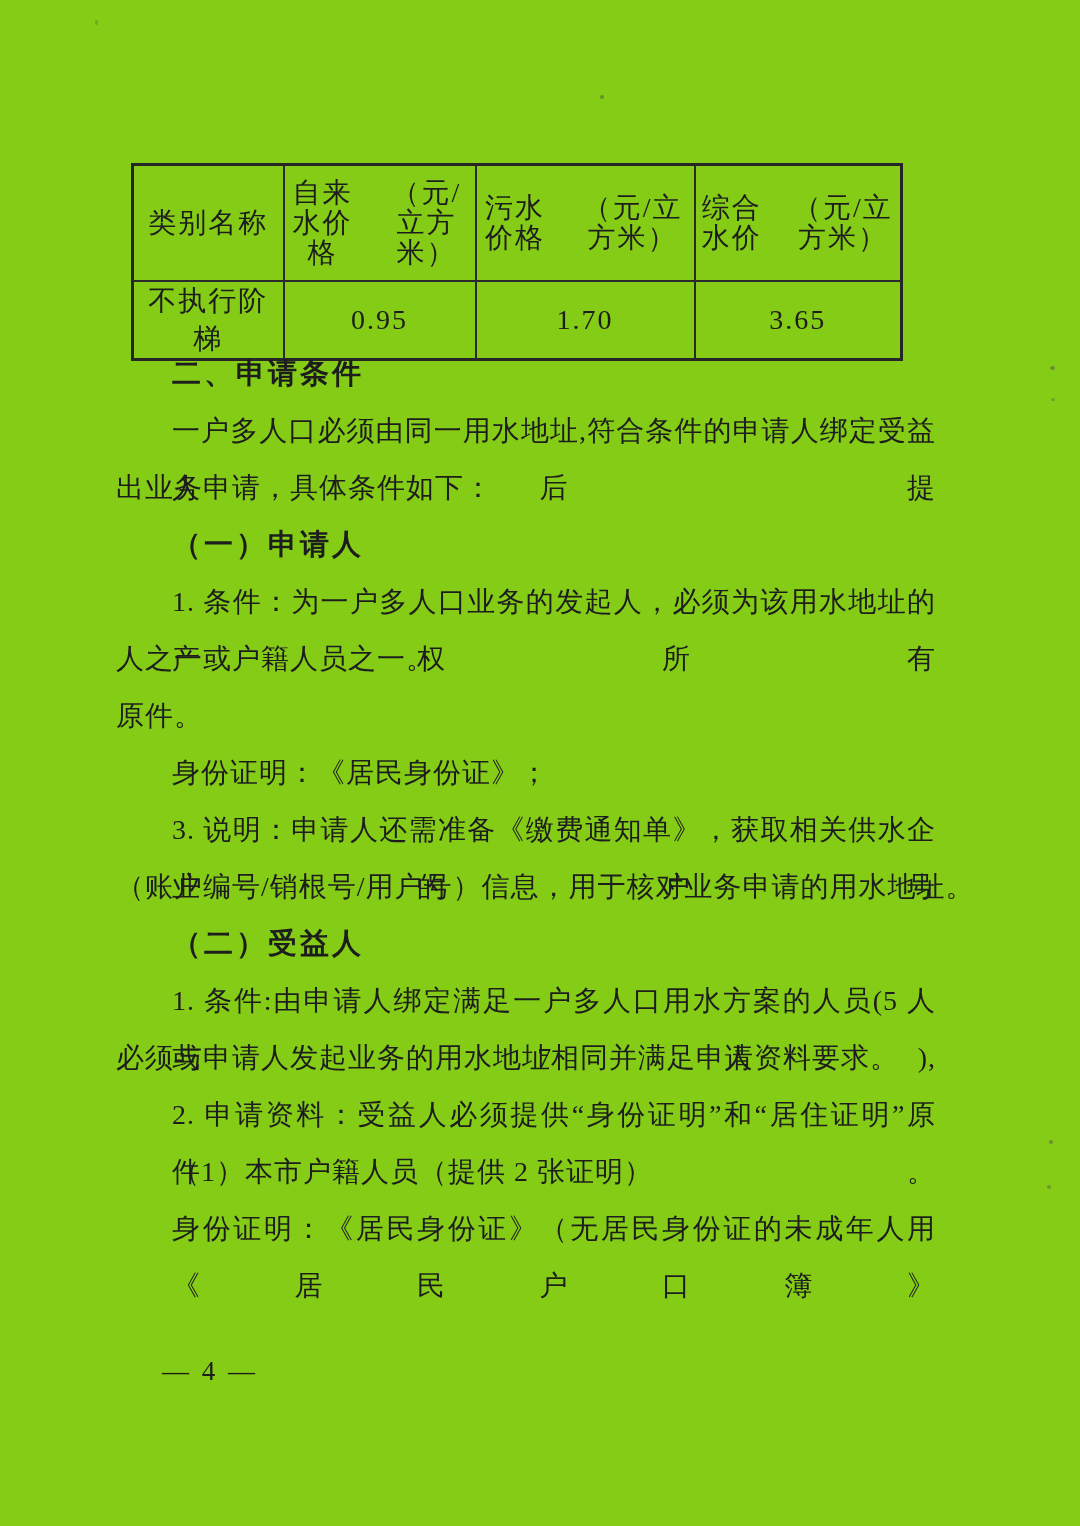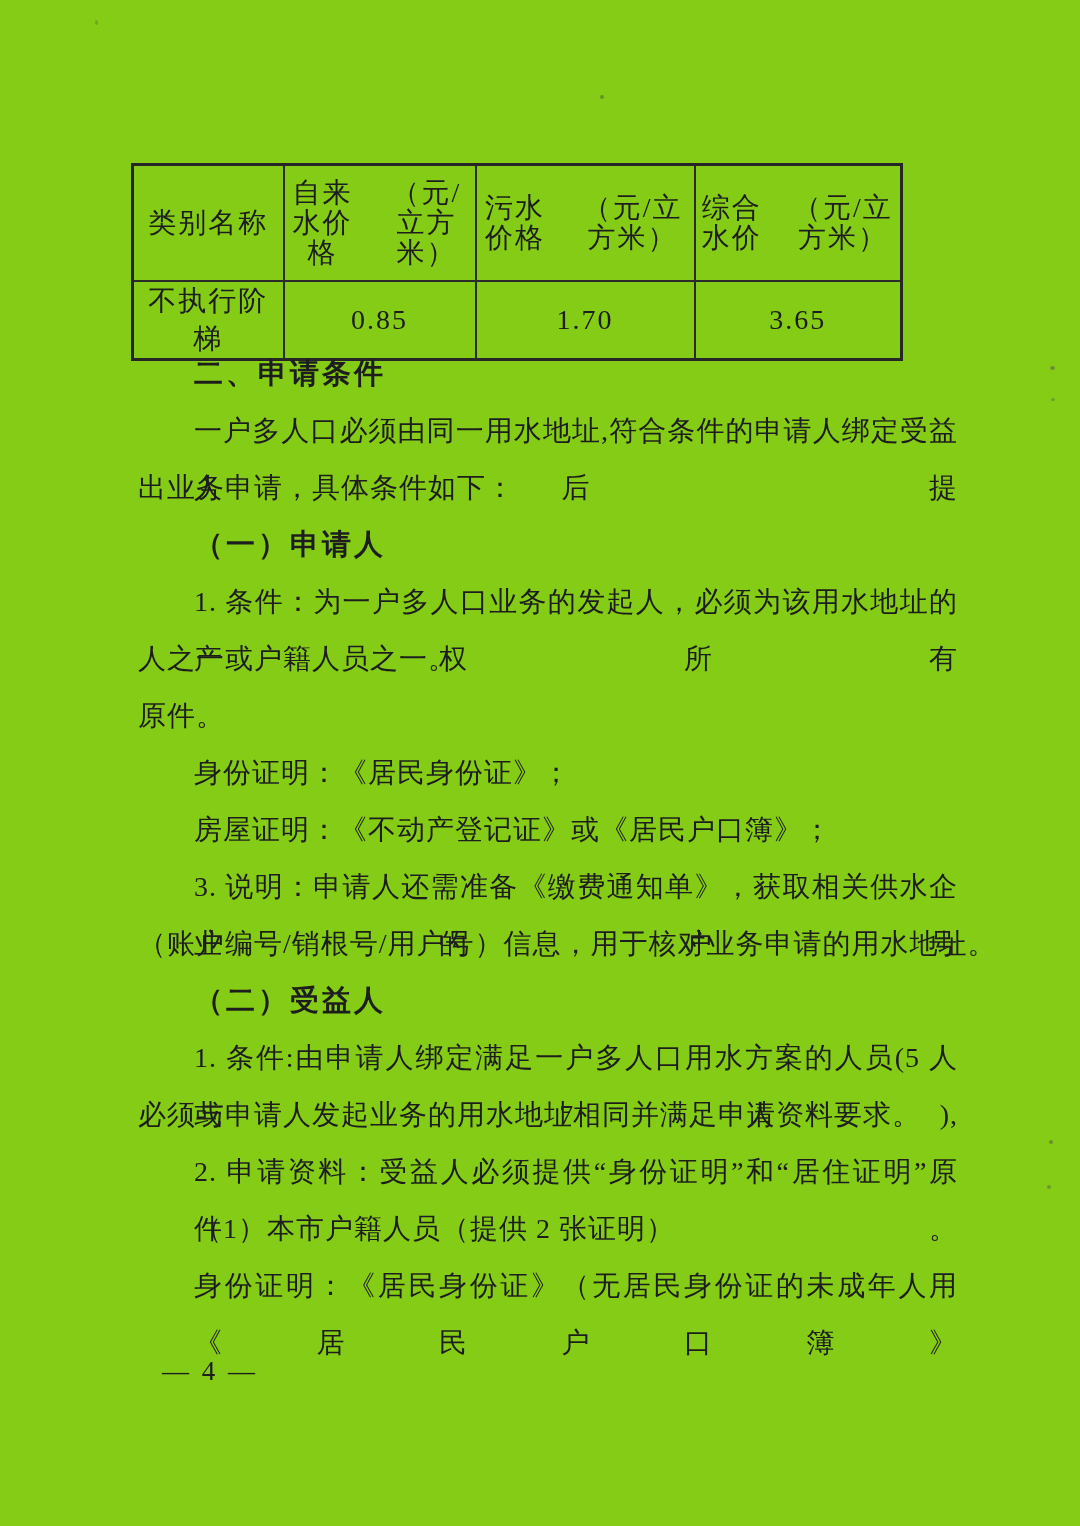--- a/index.html
+++ b/index.html
@@ -41,21 +41,21 @@
     justify-content: center;
     align-items: center;
     height: 114px;
     gap: 18px;
   }
   .th-line { line-height: 30px; }
 
   
   .content {
     position: absolute;
-    left: 138px;
+    left: 116px;
     top: 345px;
     width: 820px;
     font-size: 28px;
     letter-spacing: 1px;
   }
   .line {
     height: 57px;
     line-height: 57px;
     white-space: nowrap;
   }
@@ -121,37 +121,36 @@
           <div class="th-stack">
             <div class="th-line">综合水价</div>
             <div class="th-line">（元/立方米）</div>
           </div>
         </th>
       </tr>
     </thead>
     <tbody>
       <tr class="data-row">
         <td>不执行阶梯</td>
-        <td>0.85</td>
+        <td>0.95</td>
         <td>1.70</td>
         <td>3.65</td>
       </tr>
     </tbody>
   </table>
 
   <div class="content">
     <div class="line heading indent">二、申请条件</div>
     <div class="line indent justify">一户多人口必须由同一用水地址,符合条件的申请人绑定受益人后提</div>
     <div class="line">出业务申请，具体条件如下：</div>
     <div class="line heading indent">（一）申请人</div>
     <div class="line indent justify">1. 条件：为一户多人口业务的发起人，必须为该用水地址的产权所有</div>
     <div class="line">人之一或户籍人员之一。</div>
     <div class="line">原件。</div>
     <div class="line indent">身份证明：《居民身份证》；</div>
-    <div class="line indent">房屋证明：《不动产登记证》或《居民户口簿》；</div>
     <div class="line indent justify">3. 说明：申请人还需准备《缴费通知单》，获取相关供水企业的户号</div>
     <div class="line">（账户编号/销根号/用户号）信息，用于核对业务申请的用水地址。</div>
     <div class="line heading indent">（二）受益人</div>
     <div class="line indent justify">1. 条件:由申请人绑定满足一户多人口用水方案的人员(5 人或 7 人),</div>
     <div class="line">必须与申请人发起业务的用水地址相同并满足申请资料要求。</div>
     <div class="line indent justify">2. 申请资料：受益人必须提供“身份证明”和“居住证明”原件。</div>
     <div class="line indent">（1）本市户籍人员（提供 2 张证明）</div>
     <div class="line indent justify">身份证明：《居民身份证》（无居民身份证的未成年人用《居民户口簿》</div>
   </div>
 

